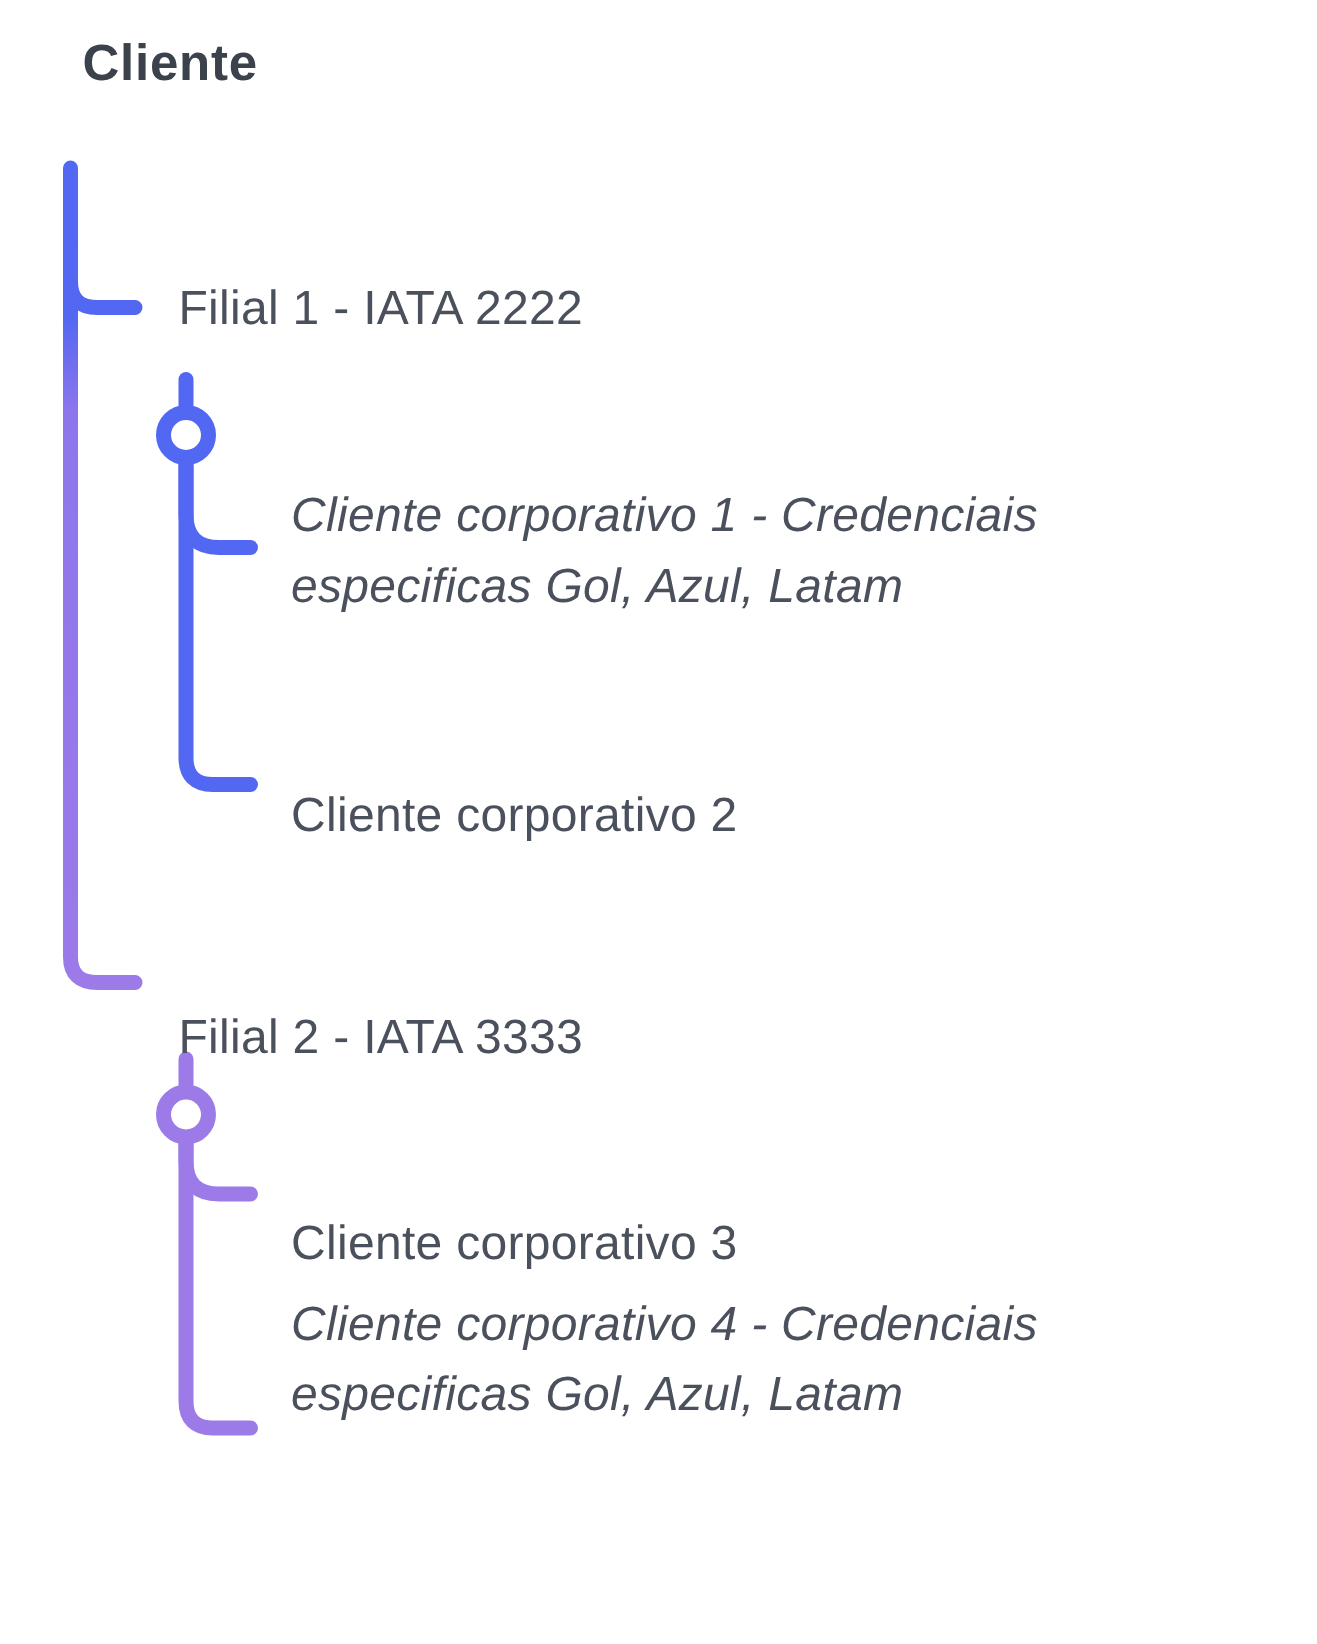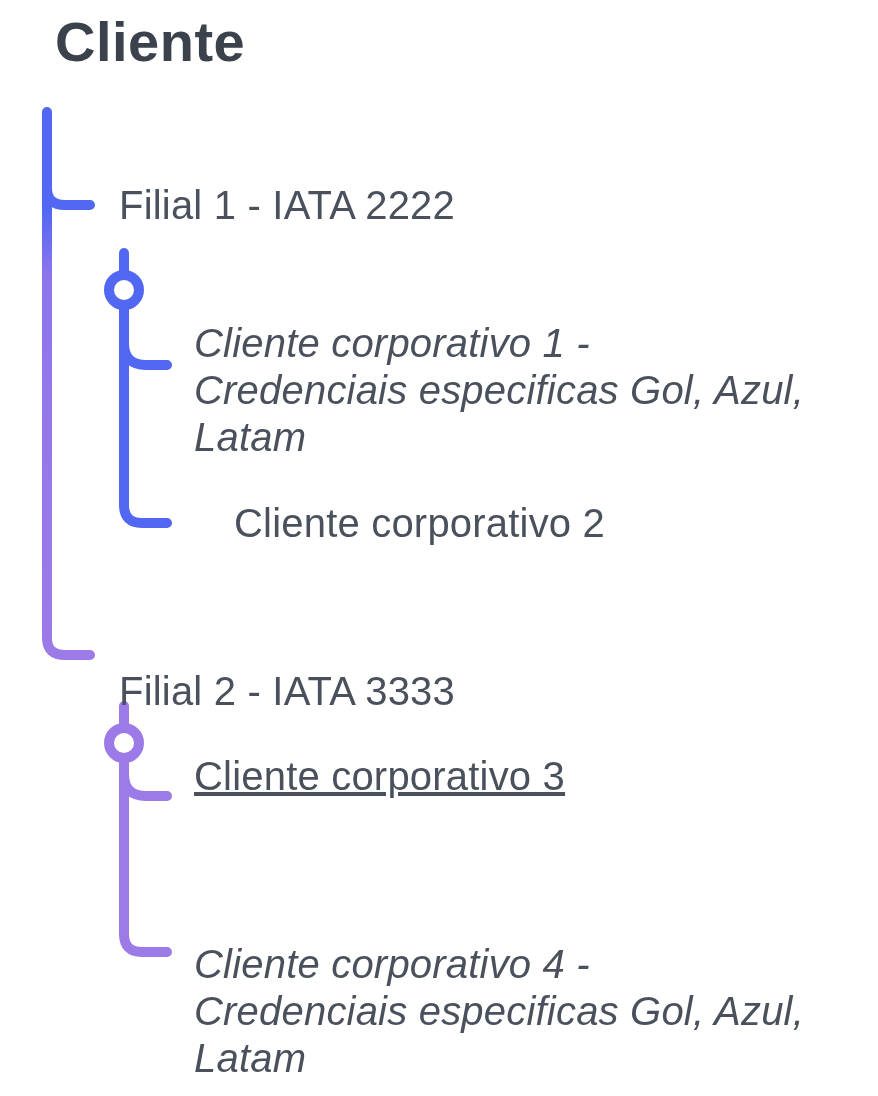--- a/index.html
+++ b/index.html
@@ -13,34 +13,34 @@
     height: 1096px;
     background: #ffffff;
     overflow: hidden;
     font-family: "Liberation Sans", "DejaVu Sans", sans-serif;
   }
   .page-title {
     position: absolute;
     left: 55px;
     top: 16px;
     margin: 0;
-    font-size: 56px;
+    font-size: 34px;
     line-height: 52px;
     font-weight: 700;
     letter-spacing: 0.5px;
     color: #3b424c;
   }
   .tree-svg {
     position: absolute;
     left: 0;
     top: 0;
   }
   .node-label {
     position: absolute;
-    font-size: 40px;
+    font-size: 32px;
     line-height: 47px;
     font-weight: 400;
     color: #4a515c;
     letter-spacing: 0.2px;
     white-space: nowrap;
   }
   .node-label.wrap {
     white-space: normal;
     max-width: 620px;
     font-style: italic;
@@ -75,21 +75,21 @@
     <path d="M124,706 V723" fill="none" stroke-width="10" stroke-linecap="round" stroke="#9c7ae8"></path>
     <circle cx="124" cy="743" r="15" fill="#ffffff" stroke-width="10" stroke="#9c7ae8"></circle>
     <path d="M124,763 V774 Q124,796 146,796 H167" fill="none" stroke-width="10" stroke-linecap="round" stroke="#9c7ae8"></path>
     <path d="M124,763 V934 Q124,952 142,952 H167" fill="none" stroke-width="10" stroke-linecap="round" stroke="#9c7ae8"></path>
   </svg>
 
   <div class="node-label" style="left:119px; top:182px;">Filial 1 - IATA 2222</div>
 
   <div class="node-label wrap" style="left:194px; top:320px;">Cliente corporativo 1 - Credenciais especificas Gol, Azul, Latam</div>
 
-  <div class="node-label" style="left:194px; top:500px;margin-left:40px;">Cliente corporativo 2</div>
+  <div class="node-label" style="left:194px; top:520px;">Cliente corporativo 2</div>
 
   <div class="node-label" style="left:119px; top:632px;margin-top:36px;">Filial 2 - IATA 3333</div>
 
-  <div class="node-label" style="left:194px; top:753px;text-decoration:underline;">Cliente corporativo 3</div>
+  <div class="node-label" style="left:194px; top:805px;">Cliente corporativo 3</div>
 
-  <div class="node-label wrap" style="left:194px; top:941px;">Cliente corporativo 4 - Credenciais especificas Gol, Azul, Latam</div>
+  <div class="node-label wrap" style="left:194px; top:859px;">Cliente corporativo 4 - Credenciais especificas Gol, Azul, Latam</div>
 
 </div>
 
 </body></html>

